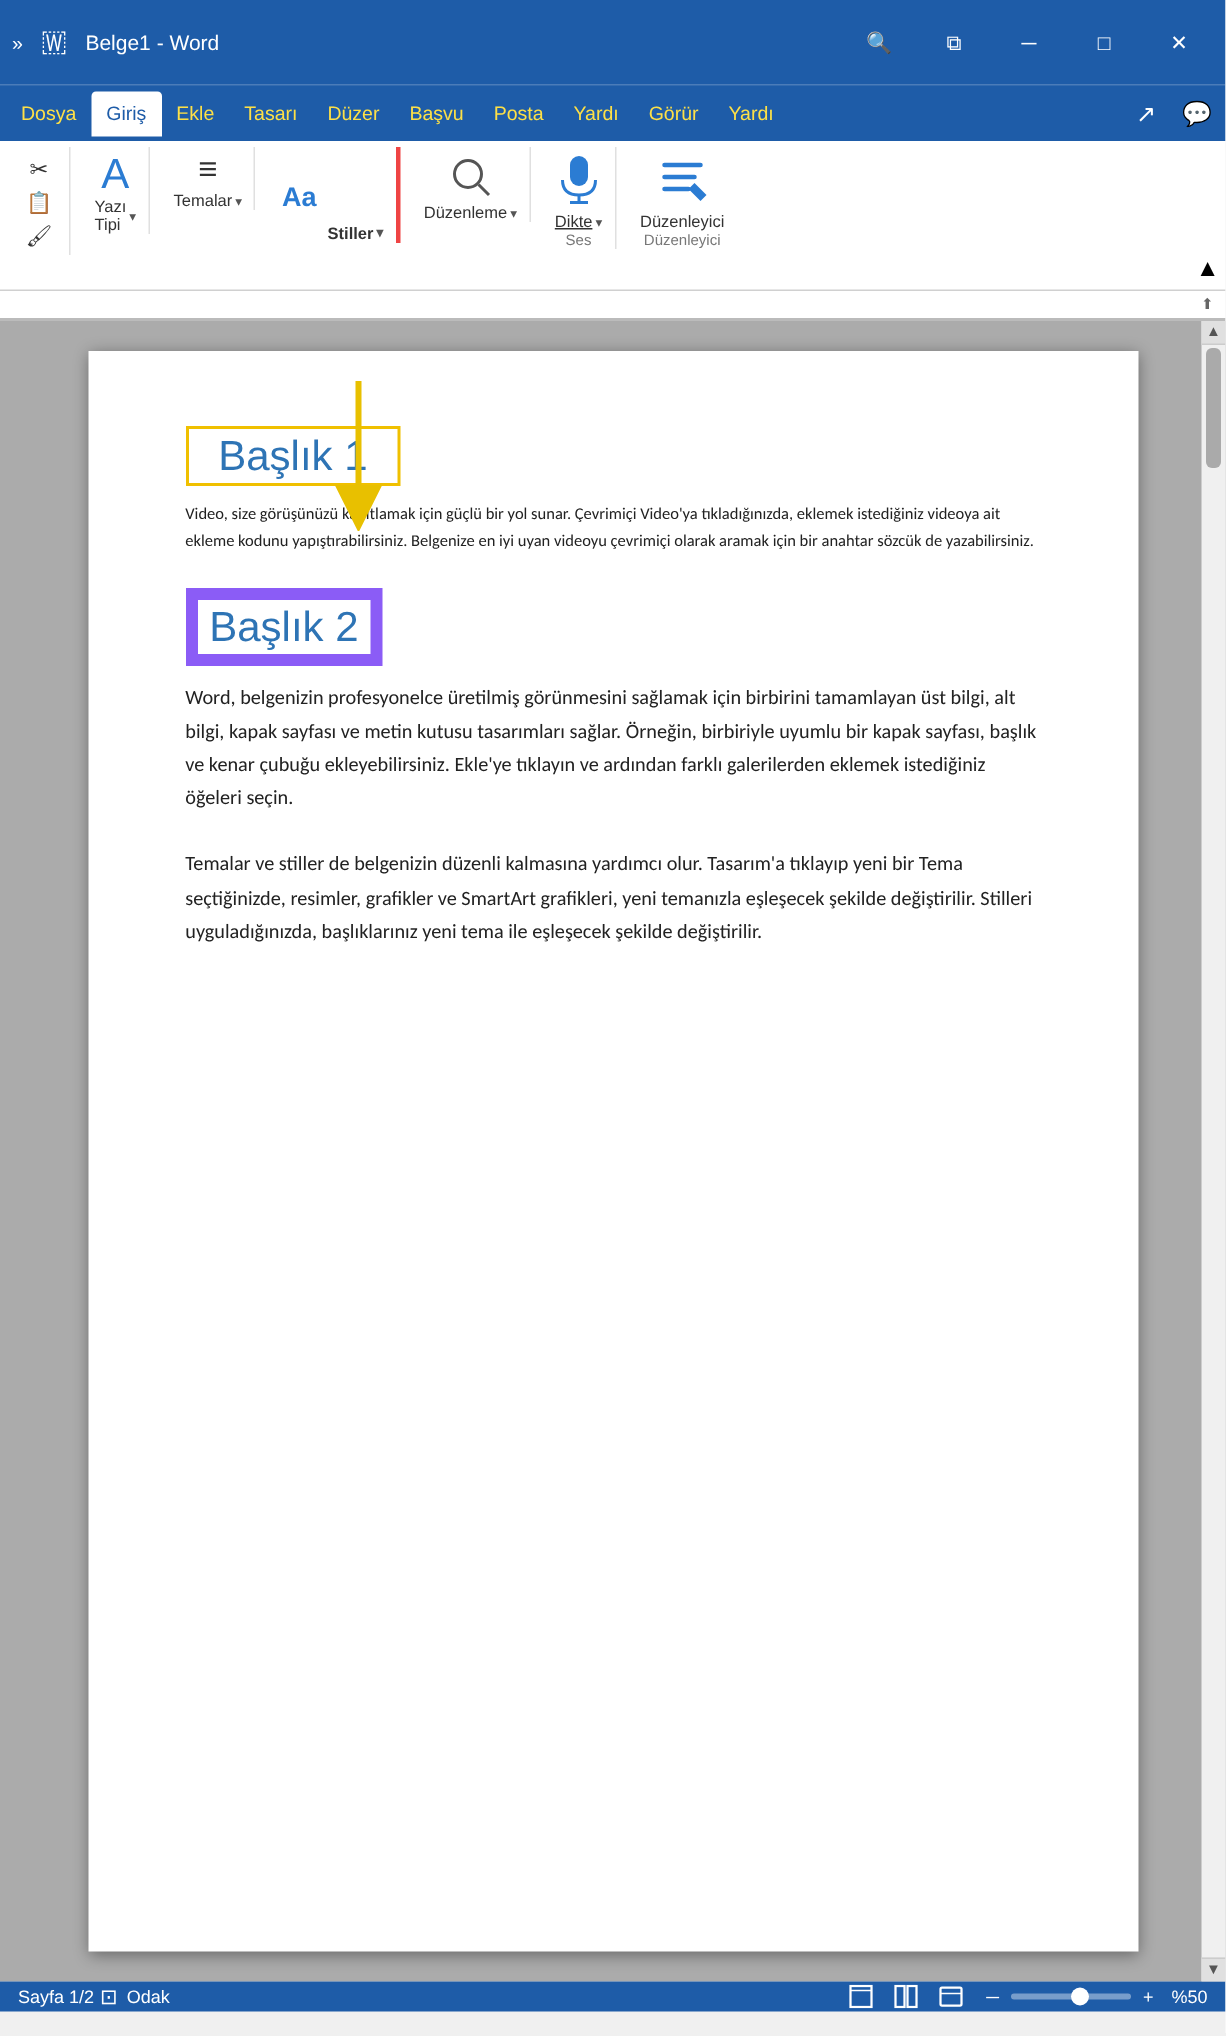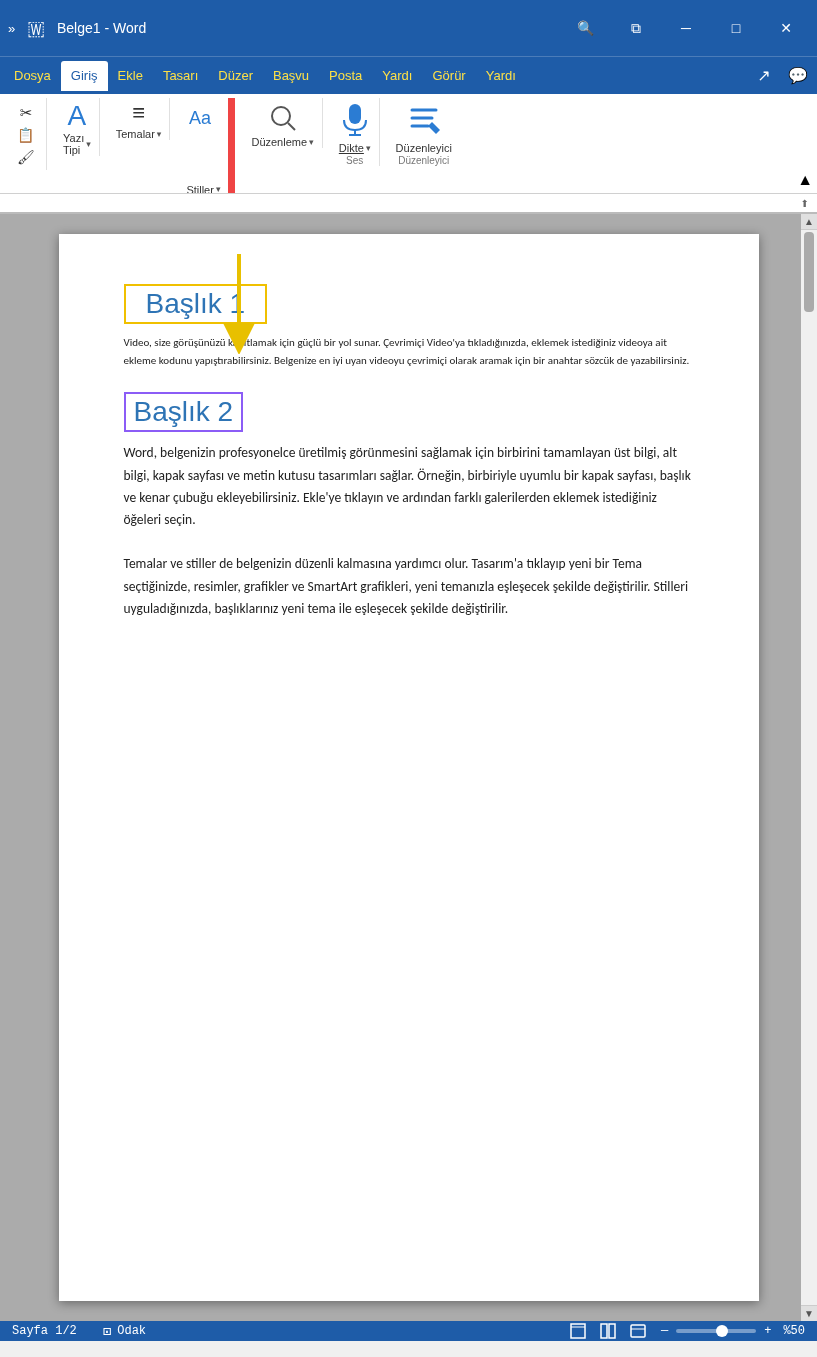--- a/index.html
+++ b/index.html
@@ -61,26 +61,25 @@
 
     
     .statusbar {
       background: #1e5ca8;
       height: 20px;
       display: flex;
       align-items: center;
       padding: 0 12px;
       color: white;
       font-size: 12px;
-      gap: 26px;
+      gap: 4px;
       position: absolute;
       bottom: 0;
       left: 0;
       right: 0;
-      font-family: Liberation Mono, monospace;
     }
     .status-right { margin-left: auto; display: flex; align-items: center; gap: 8px; }
     .zoom-slider { width: 80px; height: 4px; background: rgba(255,255,255,0.4); border-radius: 2px; position: relative; }
     .zoom-thumb { width: 12px; height: 12px; background: white; border-radius: 50%; position: absolute; top: -4px; left: 50%; }
   </style>
 </head>
 <body>
 
 <div class="titlebar">
   <div class="titlebar-left">
@@ -132,21 +131,21 @@
   </div>
 
   <div style="display:flex;flex-direction:column;border-right:1px solid #e0e0e0;padding:4px 8px 0 8px;align-items:center;">
     <div style="font-size:22px;color:#333;line-height:1;">≡</div>
     <div style="display:flex;align-items:center;gap:2px;margin-top:4px;">
       <span style="font-size:11px;color:#333;cursor:pointer;">Temalar</span>
       <span style="font-size:9px;color:#555;cursor:pointer;">▾</span>
     </div>
   </div>
 
-  <div style="display:flex;flex-direction:column;border-right:7px solid #ef4444;padding:4px 8px 0 8px;align-items:center;">
+  <div style="display:flex;flex-direction:row;border-right:3px solid #ef4444;padding:4px 8px 0 8px;align-items:center;font-weight:bold;">
     <div style="font-size:22px;color:#333;line-height:1;">
       <svg width="32" height="30" viewBox="0 0 32 30">
           <text x="2" y="22" font-size="18" fill="#2b7cd3" font-family="Arial">Aa</text>
         </svg>
     </div>
     <div style="display:flex;align-items:flex-start;gap:2px;margin-top:48px;">
       <span style="font-size:11px;color:#333;cursor:pointer;">Stiller</span>
       <span style="font-size:9px;color:#555;cursor:pointer;">▾</span>
     </div>
   </div>
@@ -224,21 +223,21 @@
         <line x1="25" y1="0" x2="25" y2="85" stroke="#e8c000" stroke-width="4" marker-end="url(#arrowhead)"></line>
       </svg>
     </div>
 
     <div style="margin-bottom:10px;">
       <div style="font-size:28px;color:#2e74b5;font-weight:400;border:2px solid #f0c000;display:inline-block;padding:2px 20px;font-family:'Calibri Light','Segoe UI Light',Arial,sans-serif;">Başlık 1</div>
     </div>
     <p style="font-size:11px;color:#222;line-height:1.65;margin-bottom:22px;font-family:Calibri,Arial,sans-serif;">Video, size görüşünüzü kanıtlamak için güçlü bir yol sunar. Çevrimiçi Video'ya tıkladığınızda, eklemek istediğiniz videoya ait ekleme kodunu yapıştırabilirsiniz. Belgenize en iyi uyan videoyu çevrimiçi olarak aramak için bir anahtar sözcük de yazabilirsiniz.</p>
 
     <div style="margin-bottom:10px;">
-      <div style="font-size:28px;color:#2e74b5;font-weight:400;border:2px solid #8b5cf6;display:inline-block;padding:2px 8px;font-family:'Calibri Light','Segoe UI Light',Arial,sans-serif;">Başlık 2</div>
+      <div style="font-size:28px;color:#2e74b5;font-weight:400;border:8px solid #8b5cf6;display:inline-block;padding:2px 8px;font-family:'Calibri Light','Segoe UI Light',Arial,sans-serif;">Başlık 2</div>
     </div>
     <p style="font-size:13.5px;color:#222;line-height:1.65;margin-bottom:22px;font-family:Calibri,Arial,sans-serif;">Word, belgenizin profesyonelce üretilmiş görünmesini sağlamak için birbirini tamamlayan üst bilgi, alt bilgi, kapak sayfası ve metin kutusu tasarımları sağlar. Örneğin, birbiriyle uyumlu bir kapak sayfası, başlık ve kenar çubuğu ekleyebilirsiniz. Ekle'ye tıklayın ve ardından farklı galerilerden eklemek istediğiniz öğeleri seçin.</p>
 
     <p style="font-size:13.5px;color:#222;line-height:1.65;margin-bottom:22px;font-family:Calibri,Arial,sans-serif;">Temalar ve stiller de belgenizin düzenli kalmasına yardımcı olur. Tasarım'a tıklayıp yeni bir Tema seçtiğinizde, resimler, grafikler ve SmartArt grafikleri, yeni temanızla eşleşecek şekilde değiştirilir. Stilleri uyguladığınızda, başlıklarınız yeni tema ile eşleşecek şekilde değiştirilir.</p>
 
   </div>
 </div>
 
 <div class="statusbar" style="position:relative;bottom:auto;">
   <span style="font-size:12px;color:white;">Sayfa 1/2</span>

